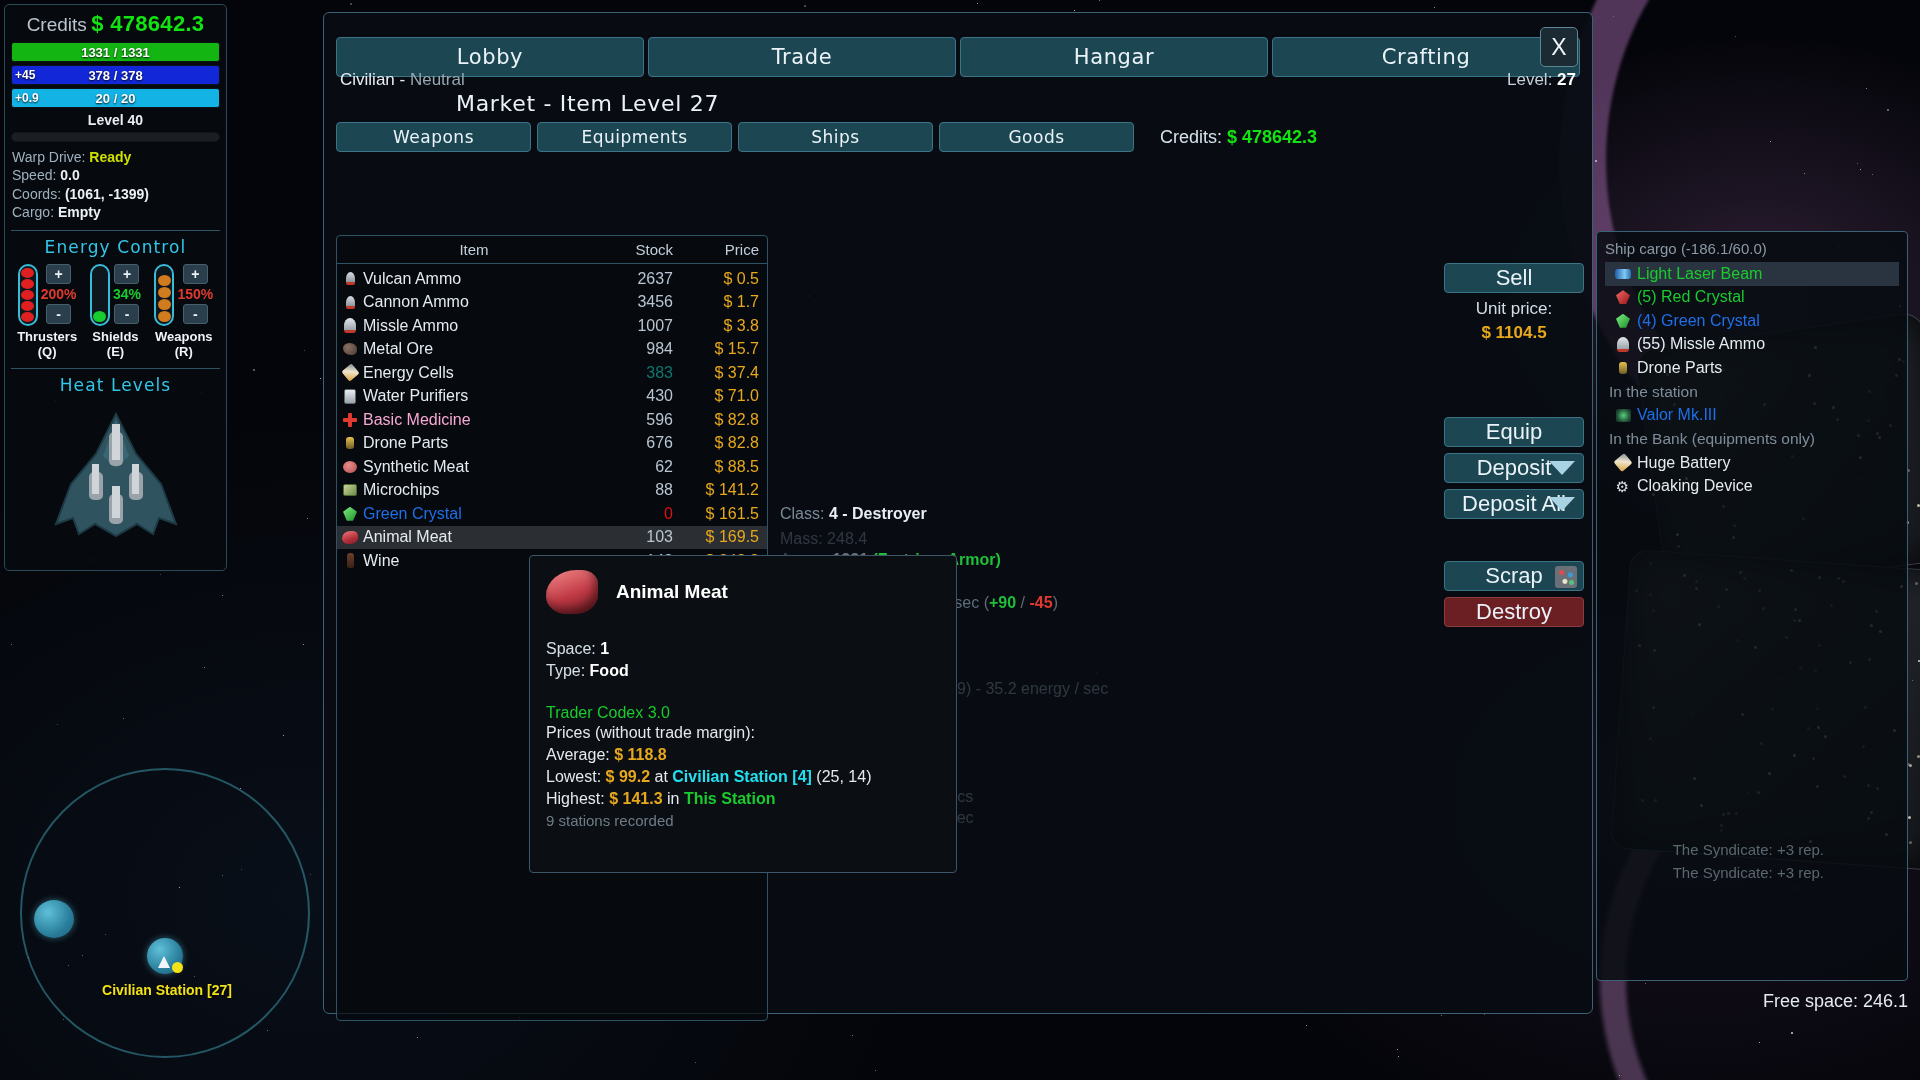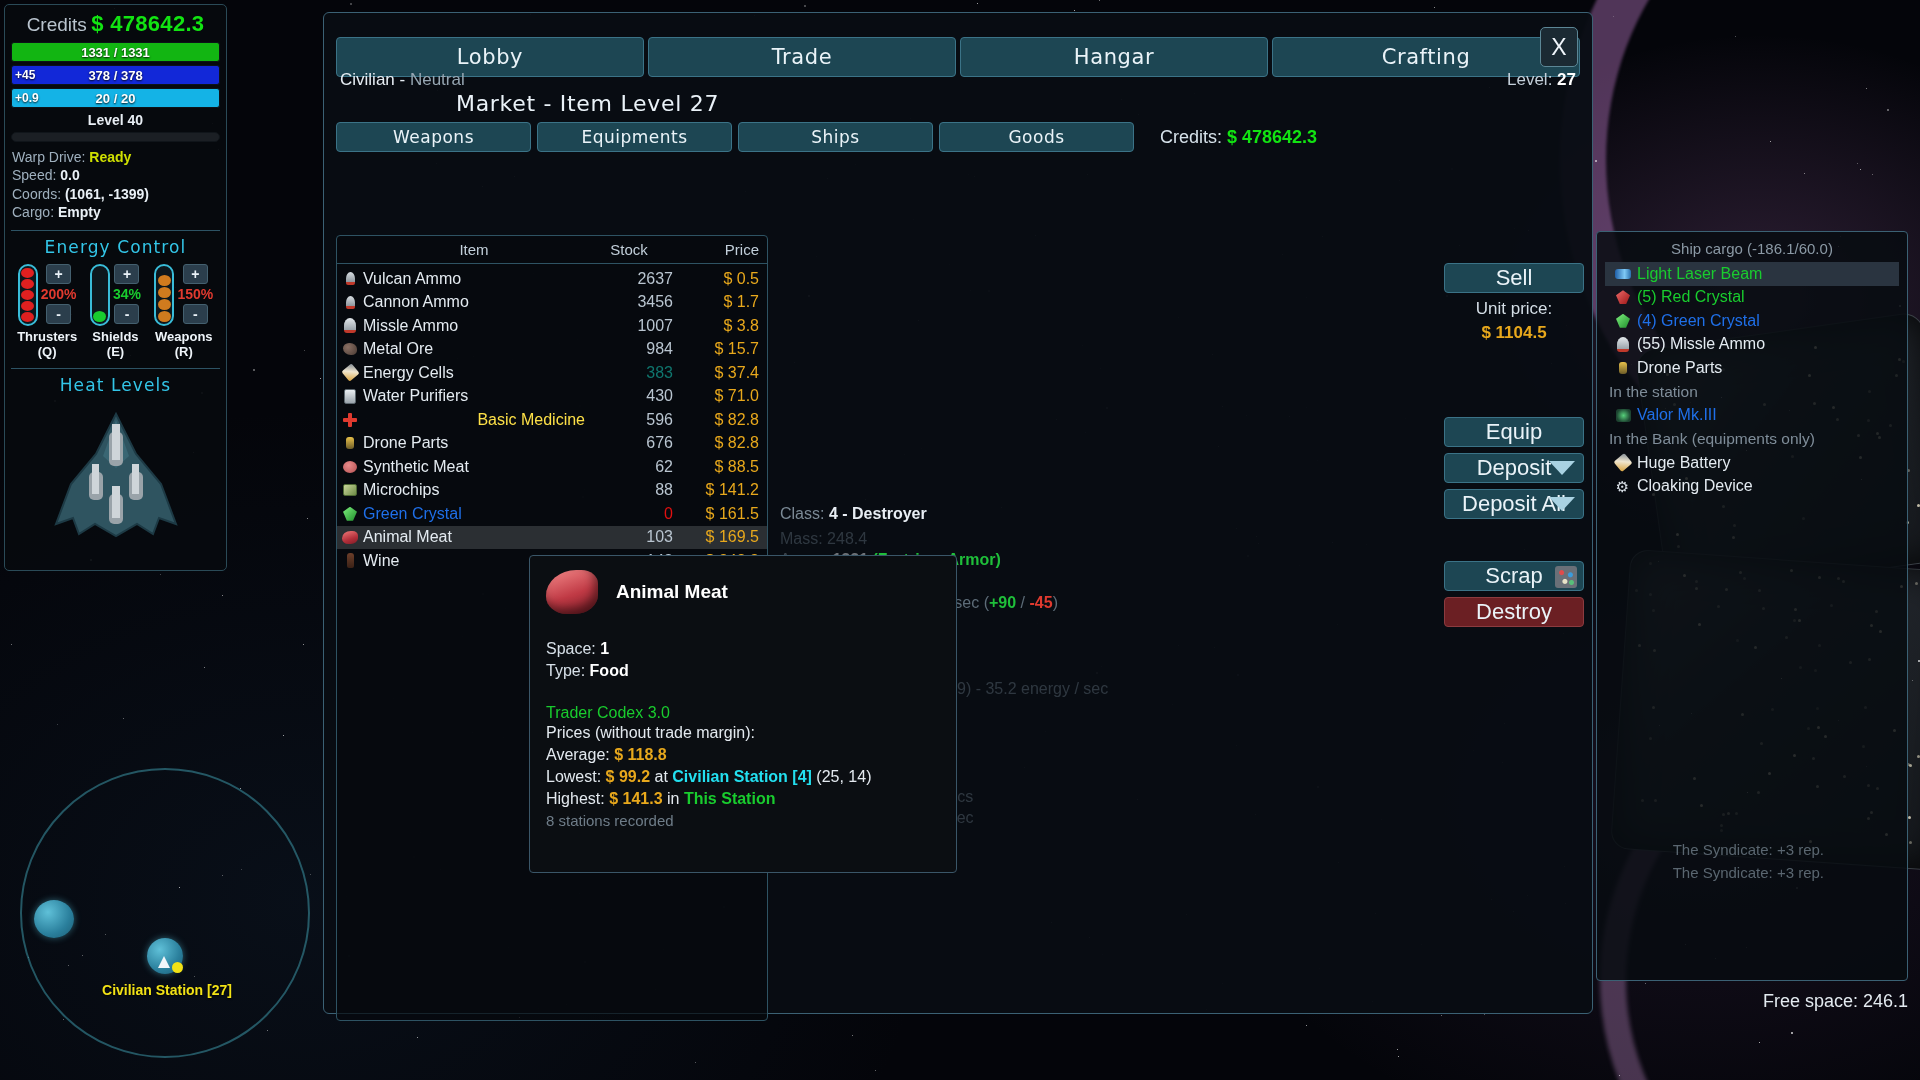--- a/index.html
+++ b/index.html
@@ -177,21 +177,21 @@
   .credits-inline { margin-left:20px; font-size:18px; color:#d6e2ea; }
   .credits-inline b { color:#12e412; }
 
   
   .market-box {
     position:absolute; left:12px; top:222px; width:432px; height:786px;
     border:1px solid #2e5363; border-radius:4px; background:rgba(5,9,13,0.7);
   }
   .mh { display:flex; font-size:15px; color:#c2cfda; padding:5px 8px 5px 0; }
   .mh .c-item  { flex:1; text-align:center; padding-left:26px;}
-  .mh .c-stock { width:88px; text-align:center; }
+  .mh .c-stock { width:88px; text-align:right; }
   .mh .c-price { width:86px; text-align:right; }
   .mrows { border-top:1px solid #2e5363; padding-top:3px; }
   .mrow {
     display:flex; align-items:center; height:23.5px; font-size:16px; padding-right:8px;
   }
   .mrow.sel { background:#2b2f33; }
   .mrow .ic { width:26px; display:flex; justify-content:center; }
   .mrow .nm { flex:1; color:#e4ebf1; }
   .mrow .stk { width:88px; text-align:right; color:#b9c5d0; }
   .mrow .prc { width:86px; text-align:right; color:#e8a81c; }
@@ -280,21 +280,21 @@
       #6a7078;
     border-radius:3px;
   }
 
   
   #cargo {
     position:absolute; left:1272px; top:218px; width:312px; height:750px;
     border:1px solid #3b6174; border-radius:4px; background:rgba(7,12,17,0.85);
     padding:6px 8px;
   }
-  .cargo-head { text-align:center; font-size:15px; color:#8b99a5; padding:2px 0 5px; }
+  .cargo-head { font-size:15px; color:#8b99a5; padding:2px 0 5px; }
   .crow { display:flex; align-items:center; height:23.5px; font-size:16px; padding-left:4px; }
   .crow.sel { background:#2a3440; }
   .crow .ic { width:28px; display:flex; justify-content:center; }
   .crow .nm { flex:1; }
   .sec-label { font-size:15.5px; color:#7f8d99; padding:3px 0 3px 4px; }
   .free-space {
     position:absolute; left:1272px; top:978px; width:312px;
     text-align:right; font-size:18px; color:#e3eaf0;
   }
 
@@ -893,21 +893,21 @@
             <span class="gi gi-water"></span>
           </div>
           <div class="nm" style="color: rgb(228, 235, 241);">Water Purifiers</div>
           <div class="stk" style="color: rgb(185, 197, 208);">430</div>
           <div class="prc">$ 71.0</div>
         </div>
         <div class="mrow">
           <div class="ic">
             <span class="gi gi-med"></span>
           </div>
-          <div class="nm" style="color: #fde047; text-align: right;">Basic Medicine</div>
+          <div class="nm" style="color: #f9a8d4;">Basic Medicine</div>
           <div class="stk" style="color: rgb(185, 197, 208);">596</div>
           <div class="prc">$ 82.8</div>
         </div>
         <div class="mrow">
           <div class="ic">
             <span class="gi gi-drone"></span>
           </div>
           <div class="nm" style="color: rgb(228, 235, 241);">Drone Parts</div>
           <div class="stk" style="color: rgb(185, 197, 208);">676</div>
           <div class="prc">$ 82.8</div>
@@ -994,21 +994,21 @@
     <div class="tt-line">Prices (without trade margin):</div>
     <div class="tt-line">
       <span>Average: </span><span class="tt-money">$ 118.8</span>
     </div>
     <div class="tt-line">
       <span>Lowest: </span><span class="tt-money">$ 99.2</span><span> at </span><span class="tt-station">Civilian Station [4]</span><span> (25, 14)</span>
     </div>
     <div class="tt-line">
       <span>Highest: </span><span class="tt-money">$ 141.3</span><span> in </span><span class="tt-this">This Station</span>
     </div>
-    <div class="tt-foot">8 stations recorded</div>
+    <div class="tt-foot">9 stations recorded</div>
   </div>
 
   <div class="actions">
     <div class="act-btn">Sell</div>
     <div class="unit-price">
       <span>Unit price:</span>
       <span class="v">$ 1104.5</span>
     </div>
     <div style="height:74px;"></div>
     <div class="act-btn">Equip</div>

